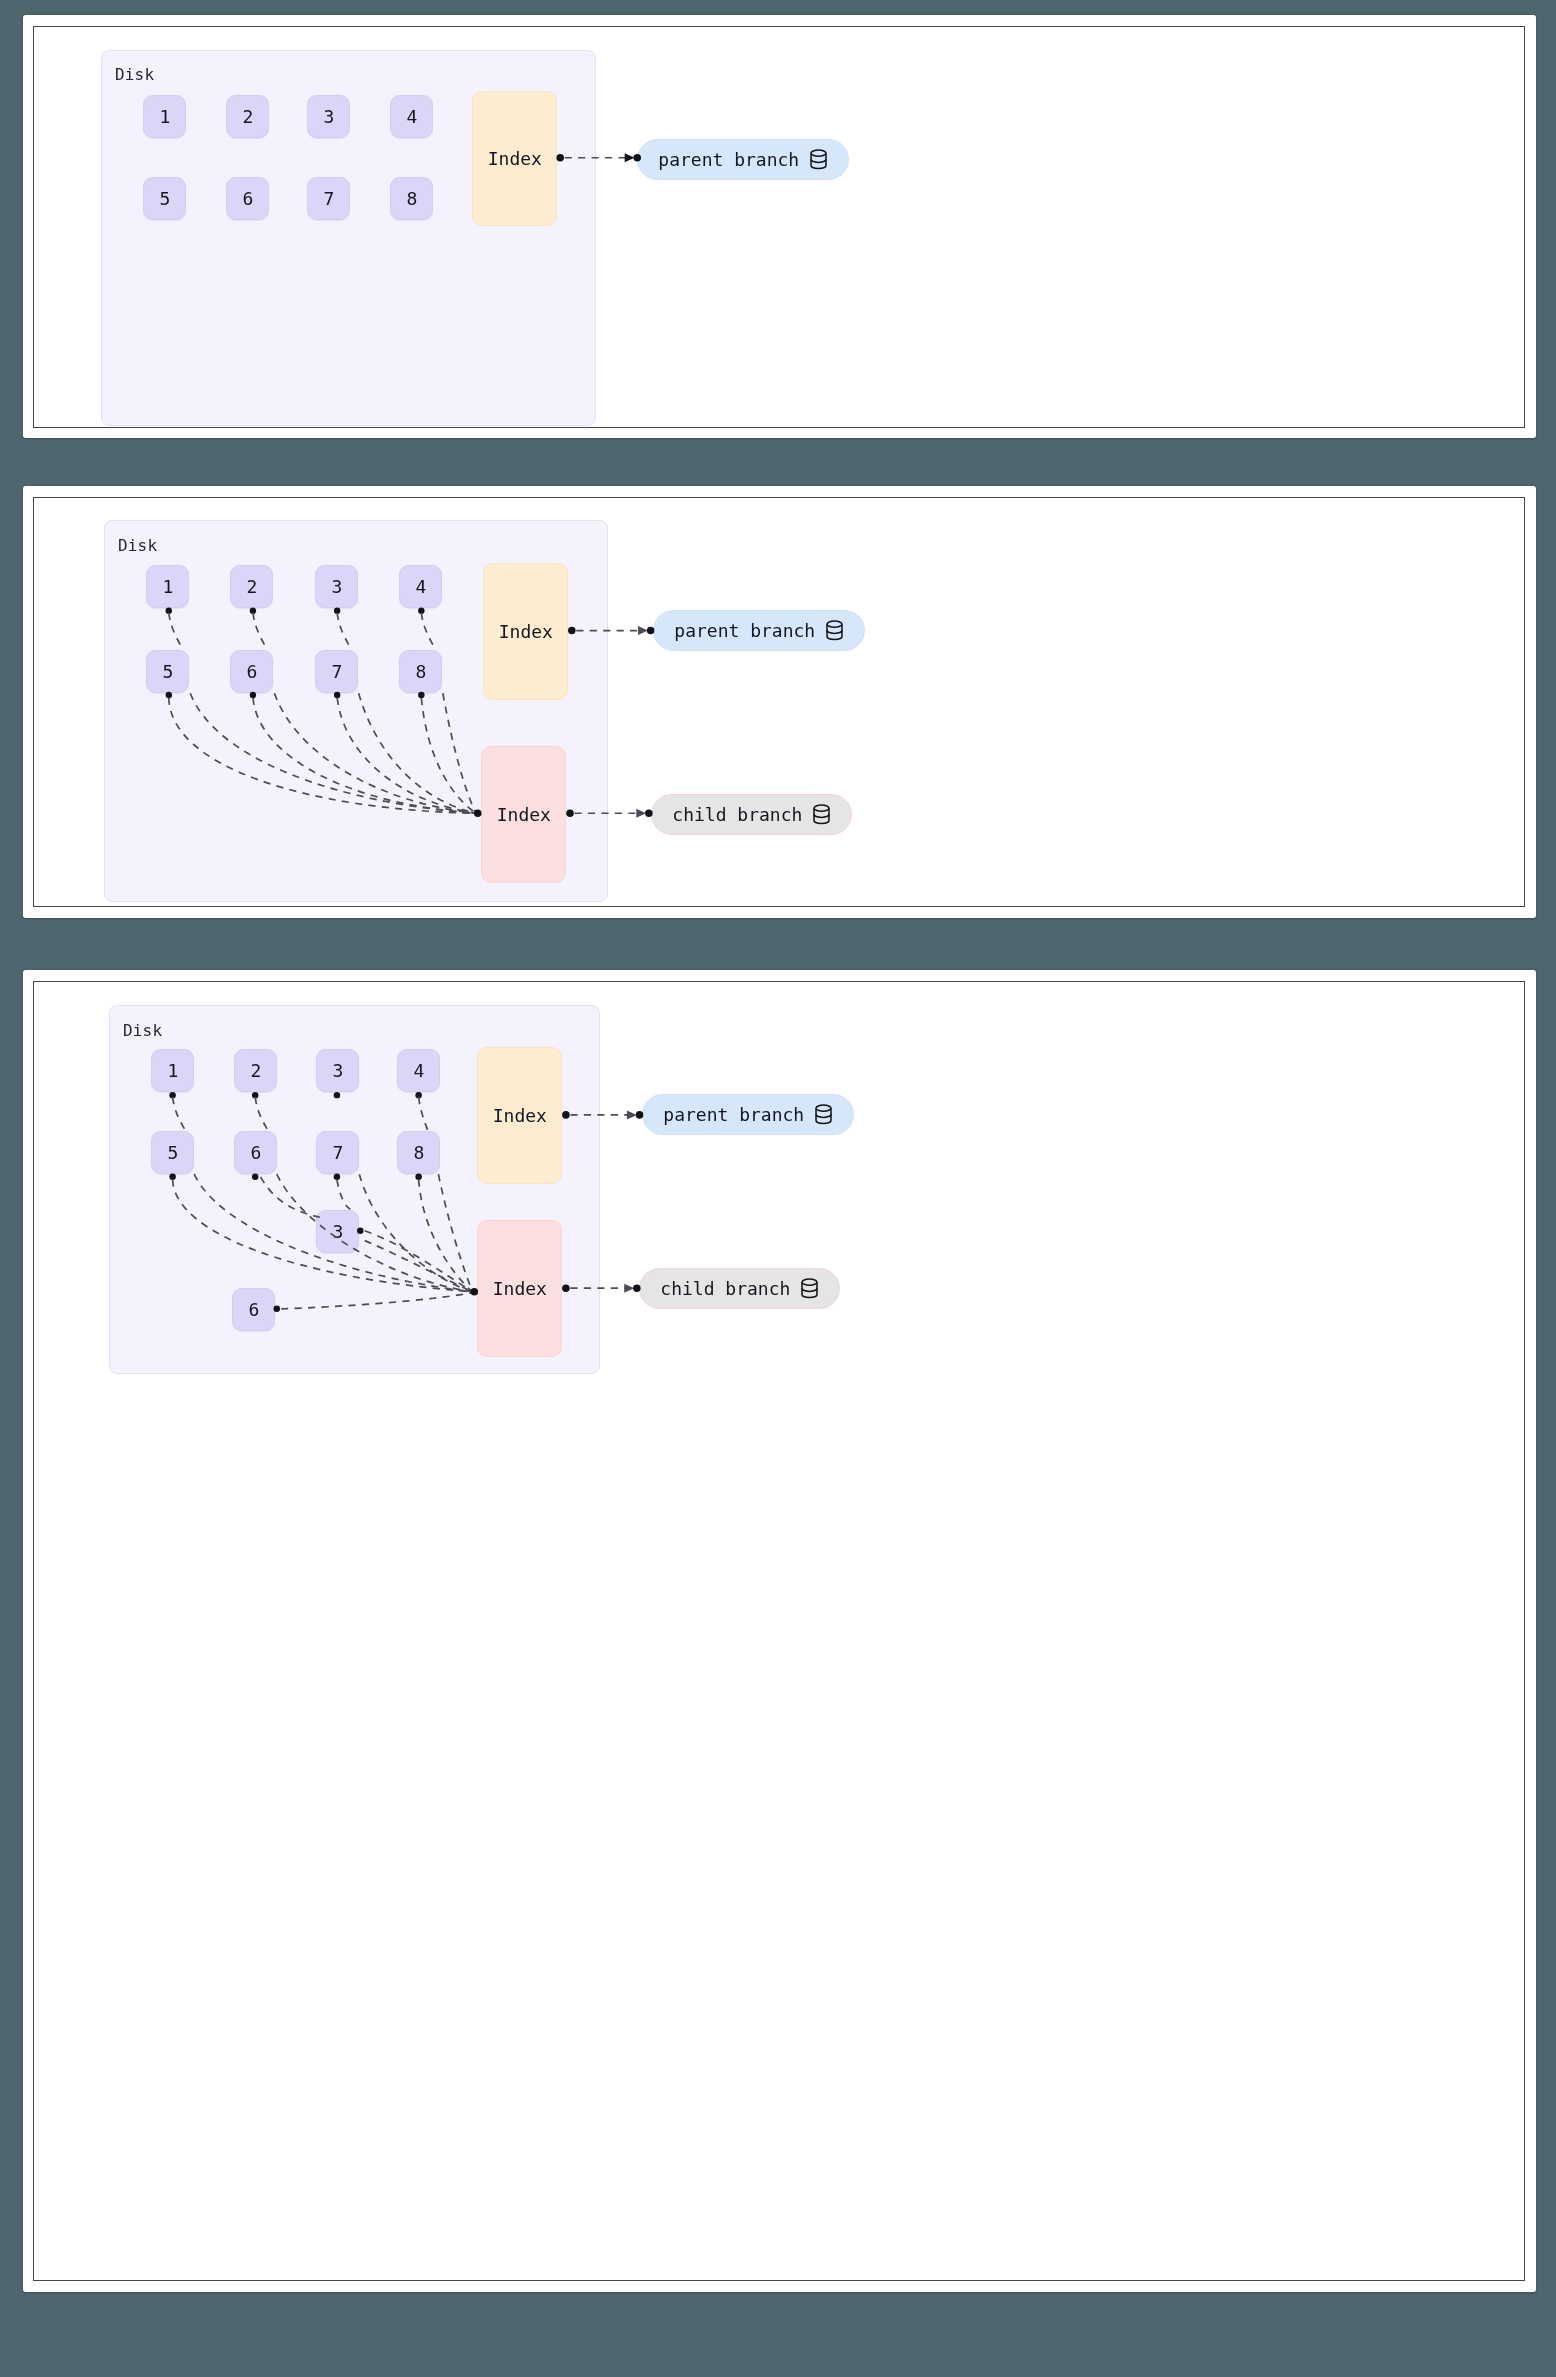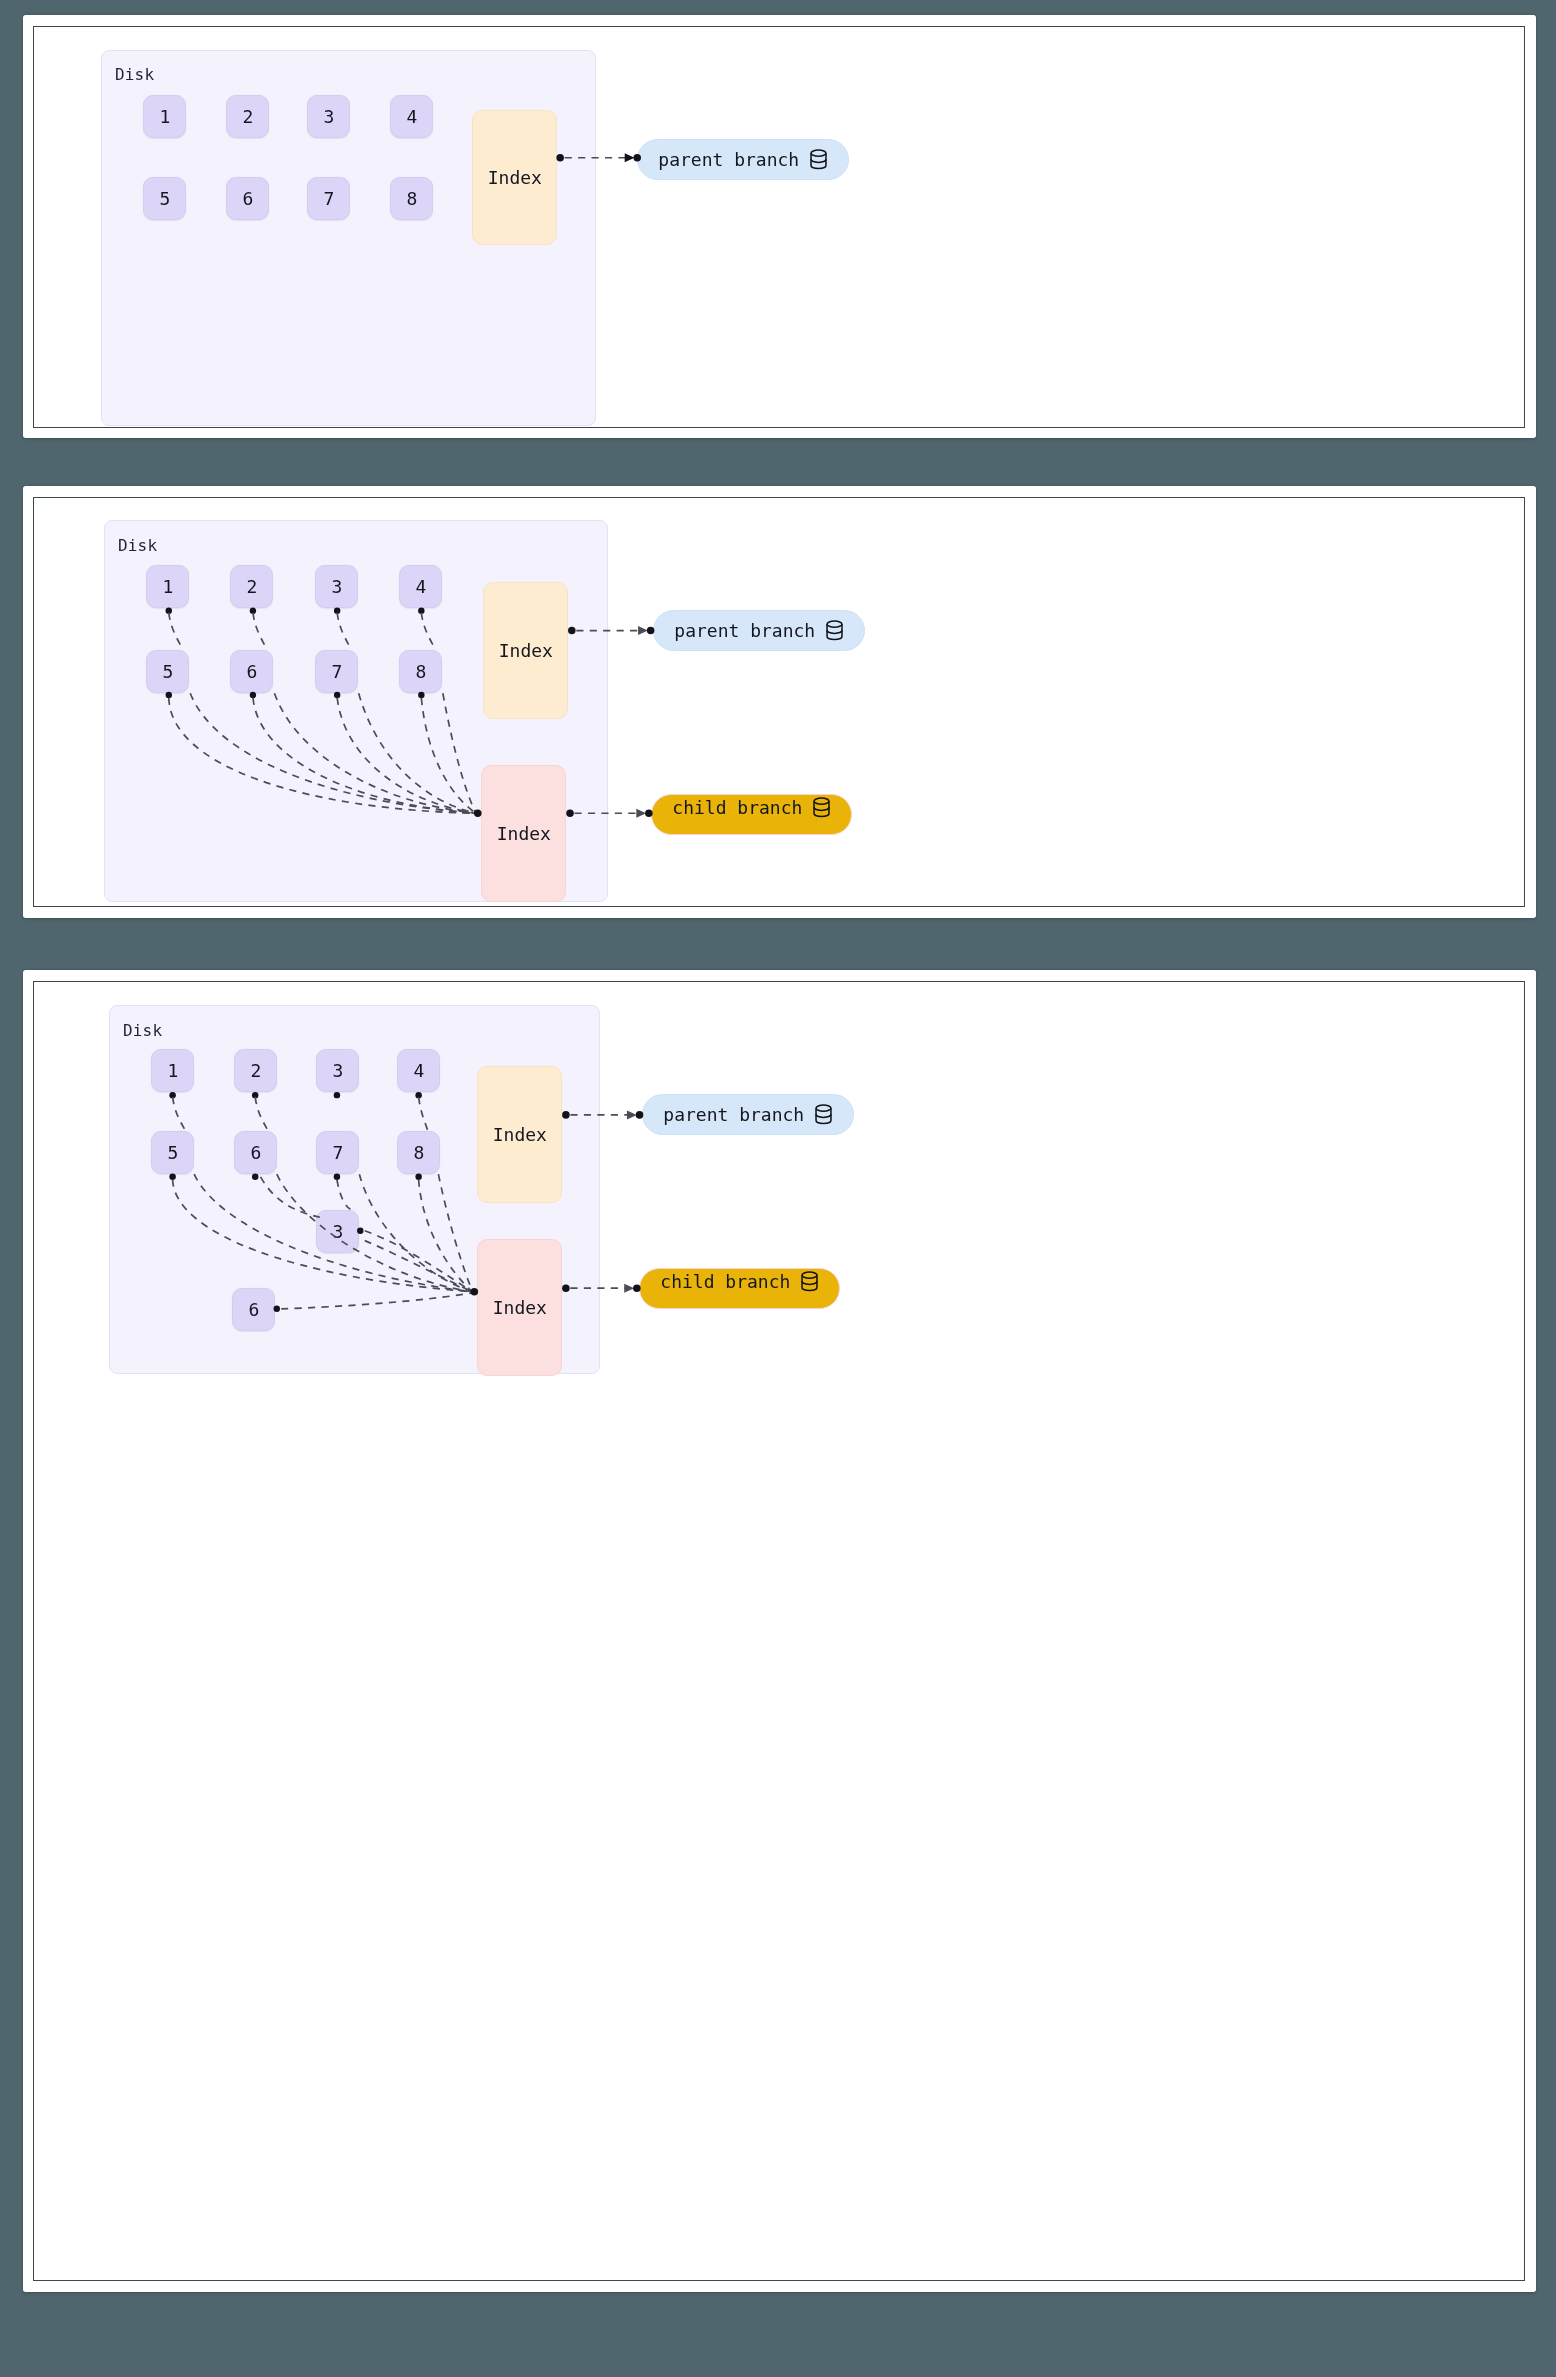--- a/index.html
+++ b/index.html
@@ -76,40 +76,39 @@
   
   .idx {
     position: absolute;
     width: 85px;
     display: flex;
     align-items: center;
     justify-content: center;
     border-radius: 10px;
     font-size: 18px;
     color: #14171f;
-    margin-top: 19px;
   }
   .idx-parent { background: #fdecd0; border: 0.9px solid #f8e3c4; }
   .idx-child  { background: #fcdfdf; border: 0.9px solid #f9d4d4; }
 
   
   .pill {
     position: absolute;
     height: 41px;
     display: flex;
     align-items: center;
     gap: 10px;
     padding: 16px 20px;
     border-radius: 20.7px;
     font-size: 18px;
     color: #14171f;
     white-space: nowrap;
   }
   .pill-parent { background: #d6e7fa; border: 0.9px solid #cfe1f7; }
-  .pill-child  { background: #eab308; border: 0.9px solid #f7d4d4; align-items: flex-end; }
+  .pill-child  { background: #e5e5e5; border: 0.9px solid #f7d4d4; }
   .db-icon { display: flex; align-items: center; }
 
   
   .edges {
     position: absolute;
     left: 0; top: 0;
     width: 100%; height: 100%;
     pointer-events: none;
   }
   .edge {

